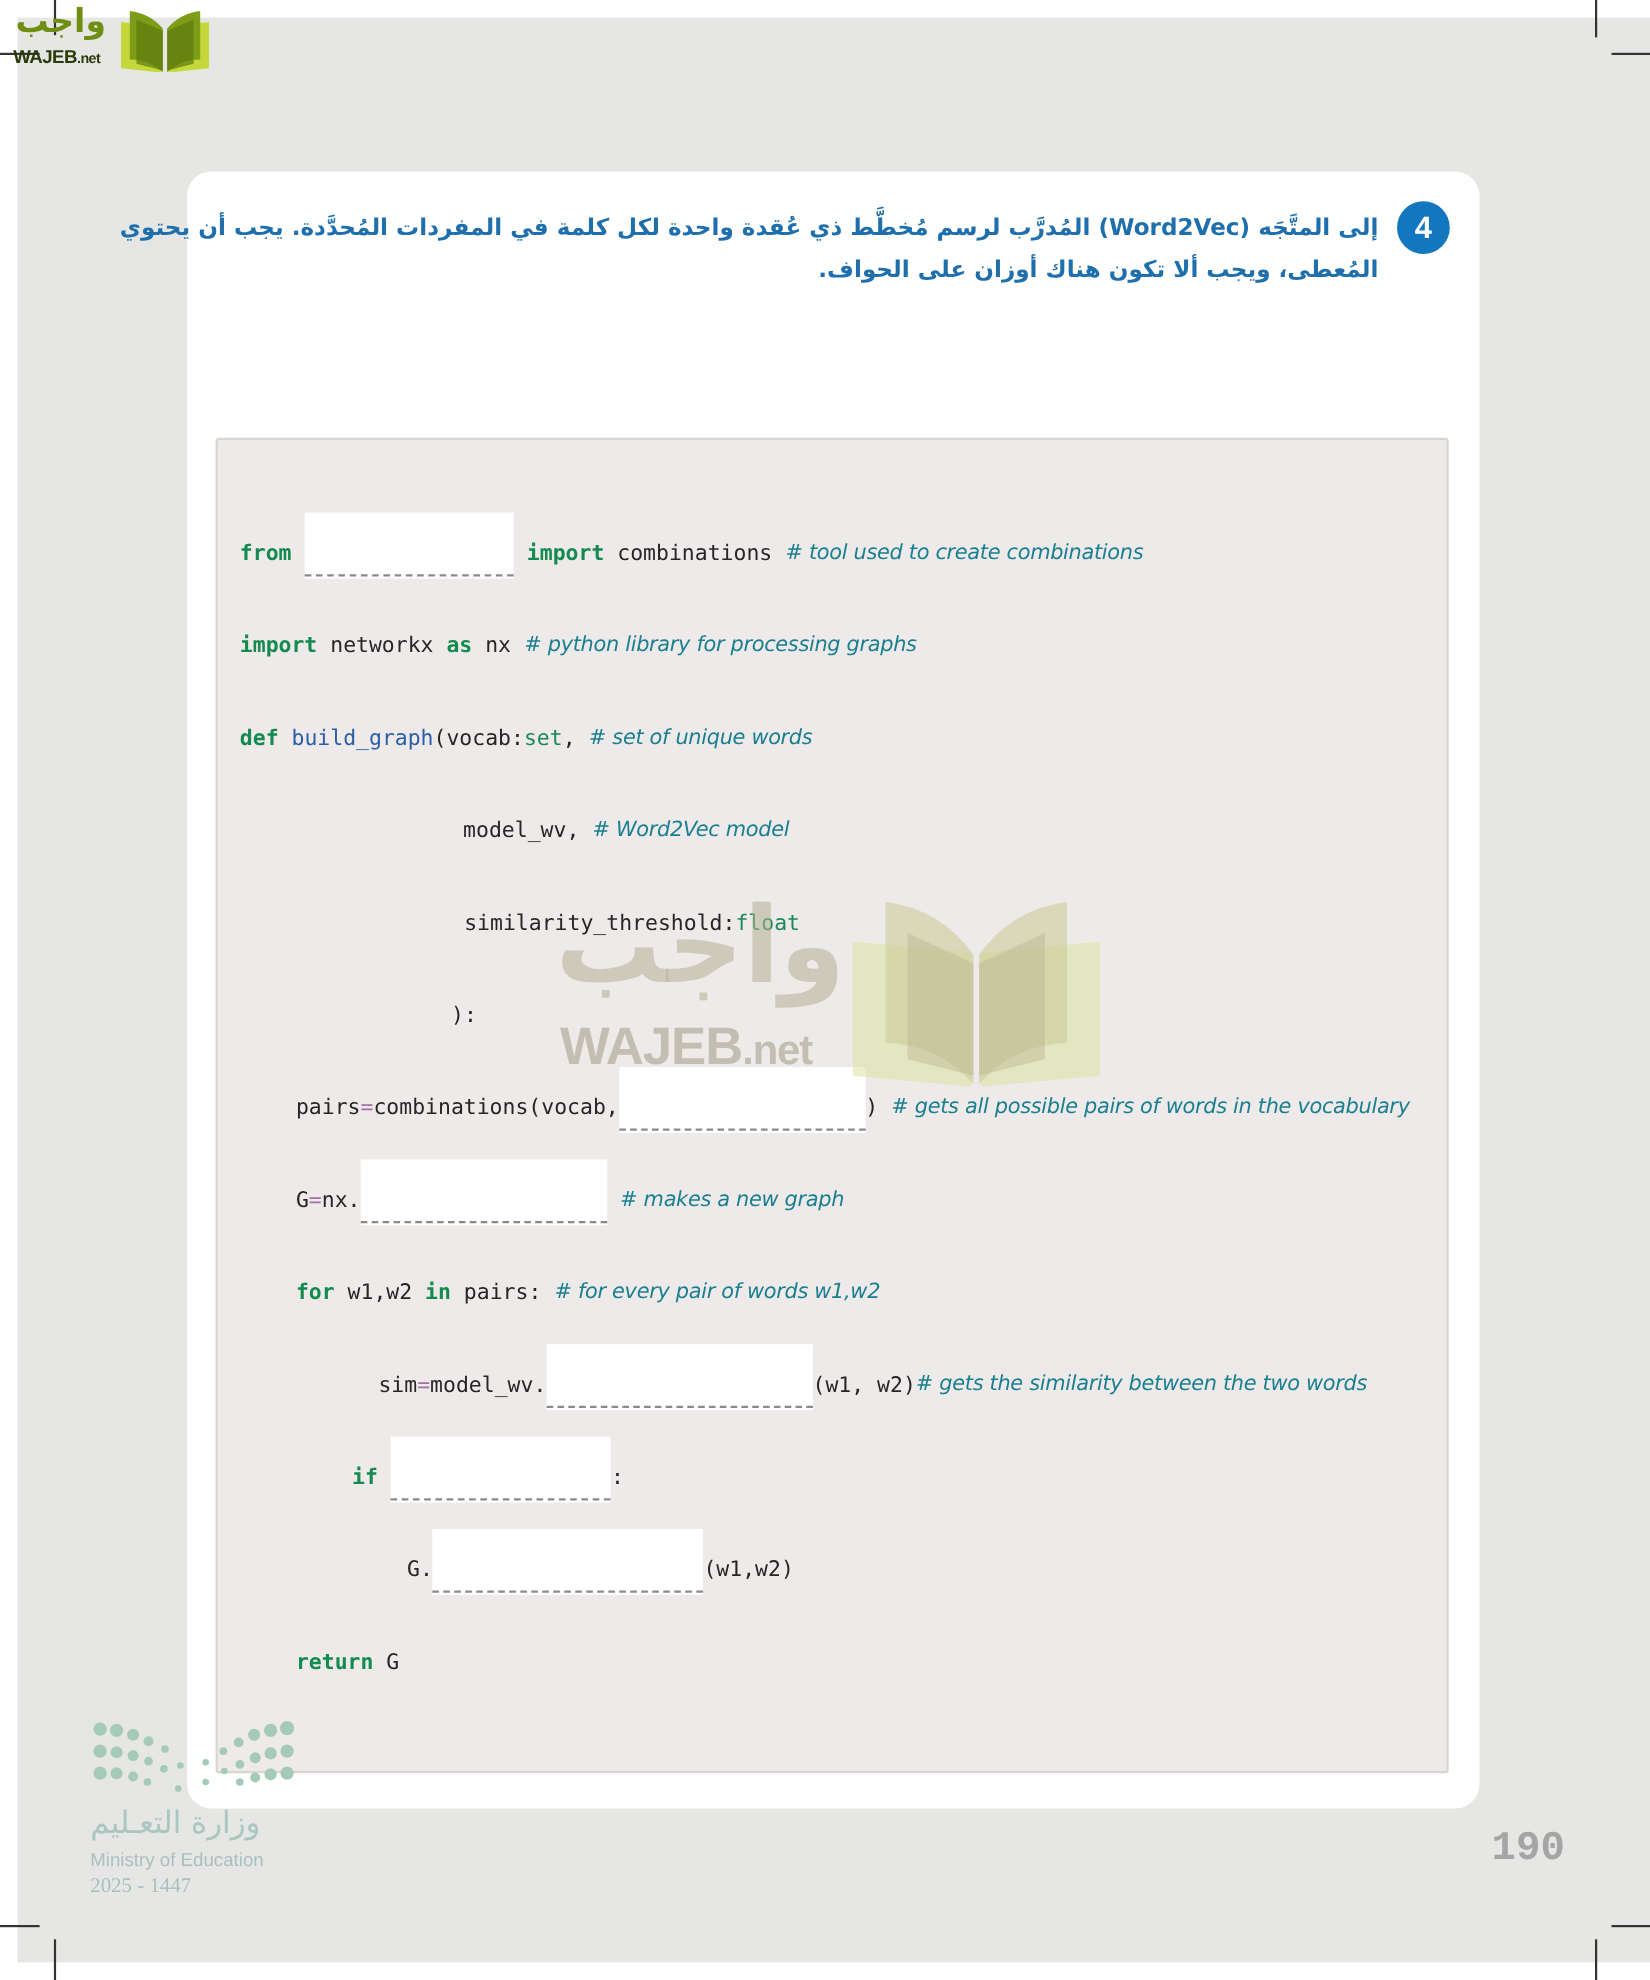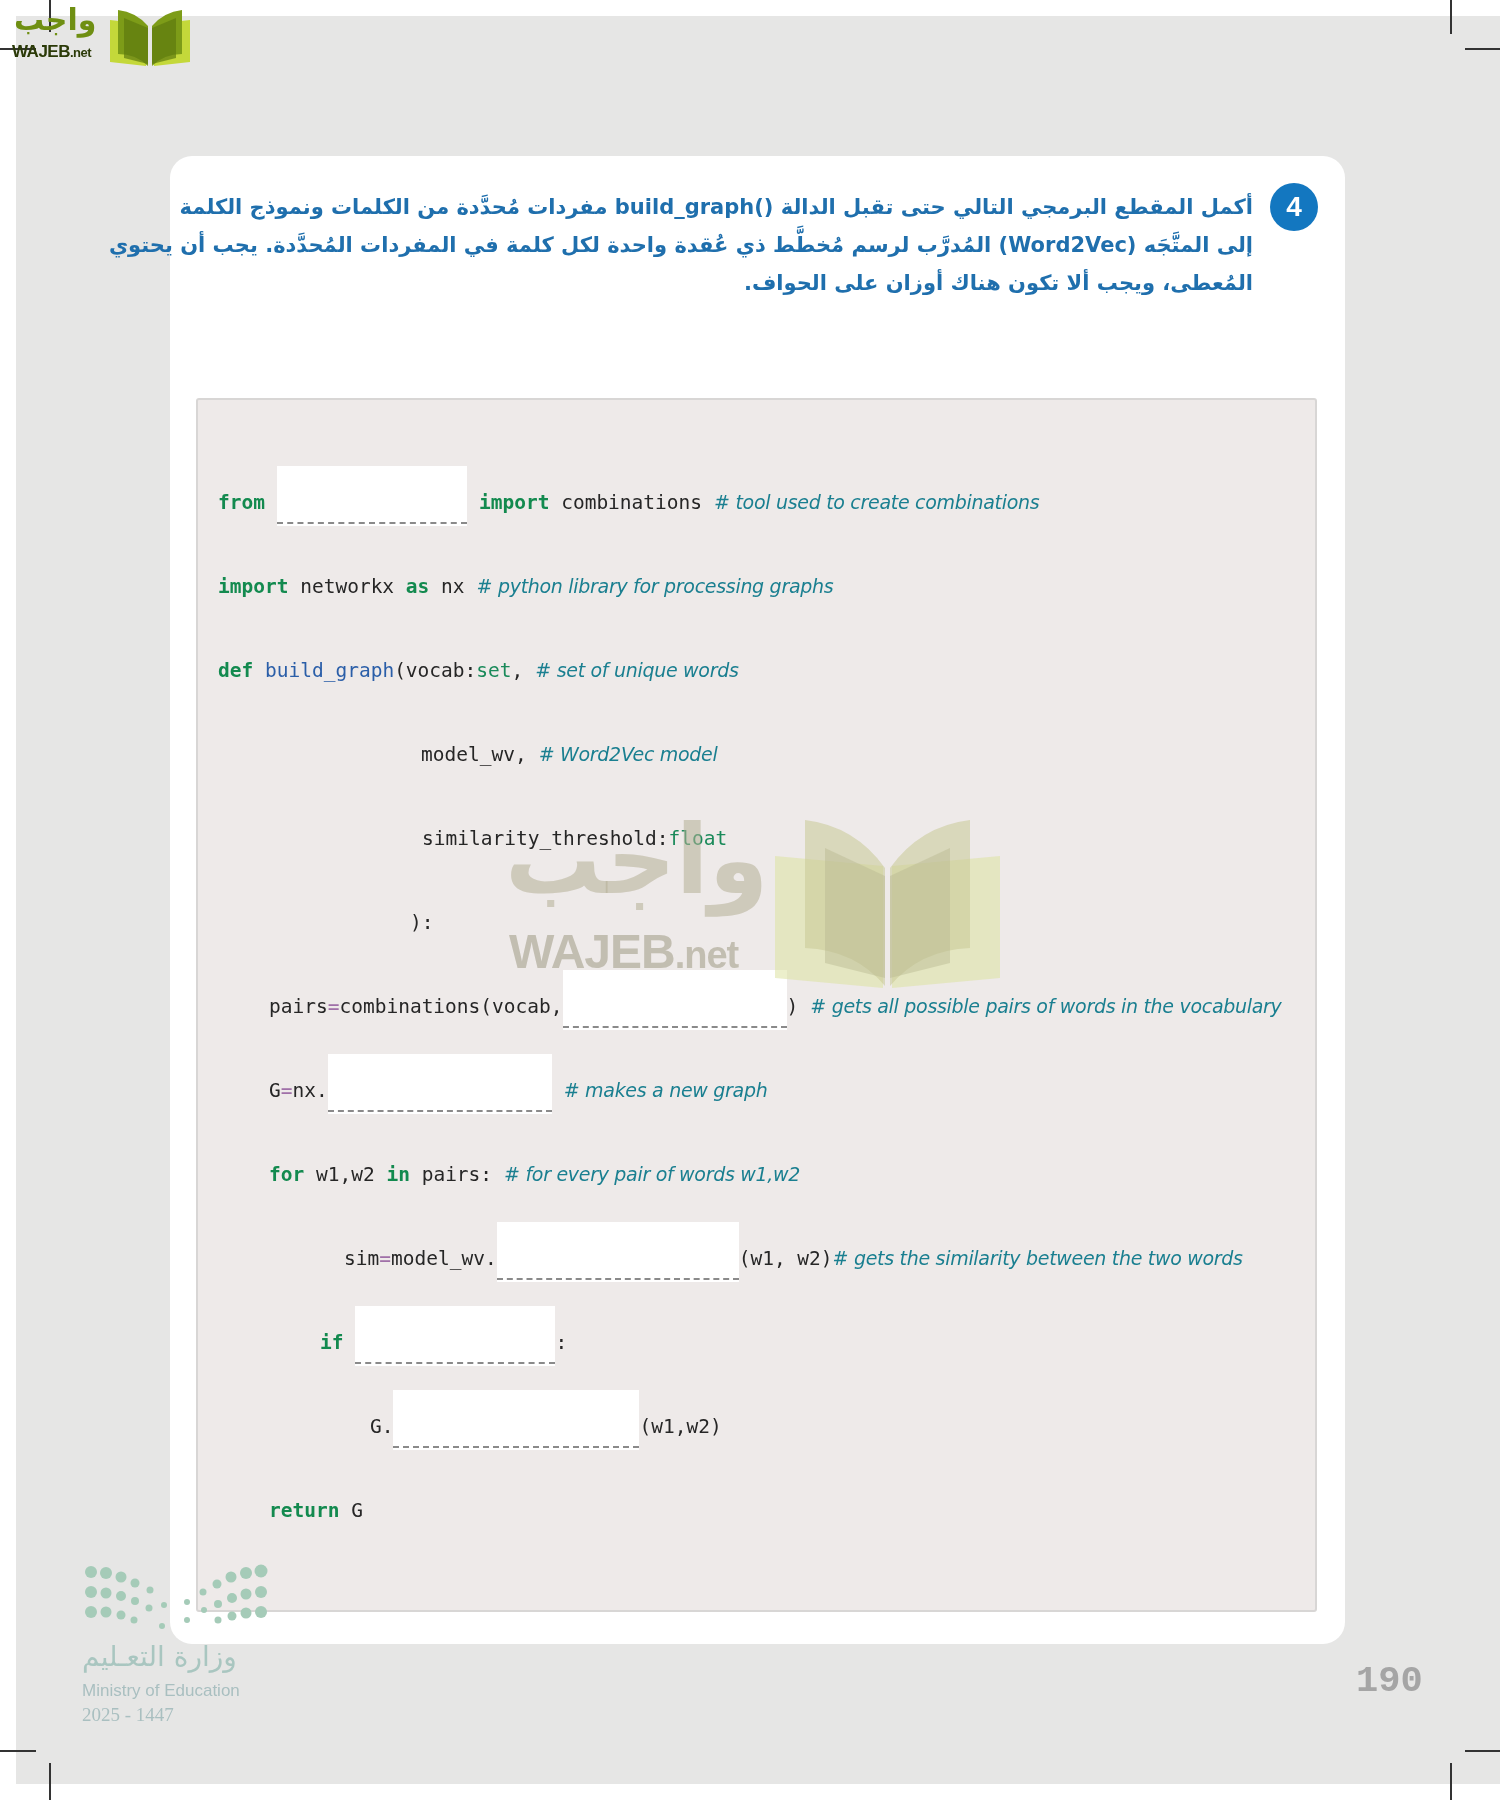--- a/index.html
+++ b/index.html
@@ -75,21 +75,20 @@
     <path d="M18 12 L42 22 L42 58 L18 52 Z" fill="#5e7a0e" opacity="0.7"></path>
     <path d="M70 12 L46 22 L46 58 L70 52 Z" fill="#5e7a0e" opacity="0.7"></path>
   </svg>
 </div>
 
 <div class="card"></div>
 
 <div class="q-num">4</div>
 
 <div class="question">
-  <span class="line">أكمل المقطع البرمجي التالي حتى تقبل الدالة ()build_graph مفردات مُحدَّدة من الكلمات ونموذج الكلمة</span>
   <span class="line">إلى المتَّجَه (Word2Vec) المُدرَّب لرسم مُخطَّط ذي عُقدة واحدة لكل كلمة في المفردات المُحدَّدة. يجب أن يحتوي</span>
   <span class="line">المُعطى، ويجب ألا تكون هناك أوزان على الحواف.</span>
 </div>
 
 <div class="code-box"></div>
 
 <div class="code-line" style="left:218px;top:452px;text-align:right;">
   <span class="kw">from</span>
   <span style="width:12px;display:inline-block"></span>
   <span class="blank" style="width:190px;"></span>

